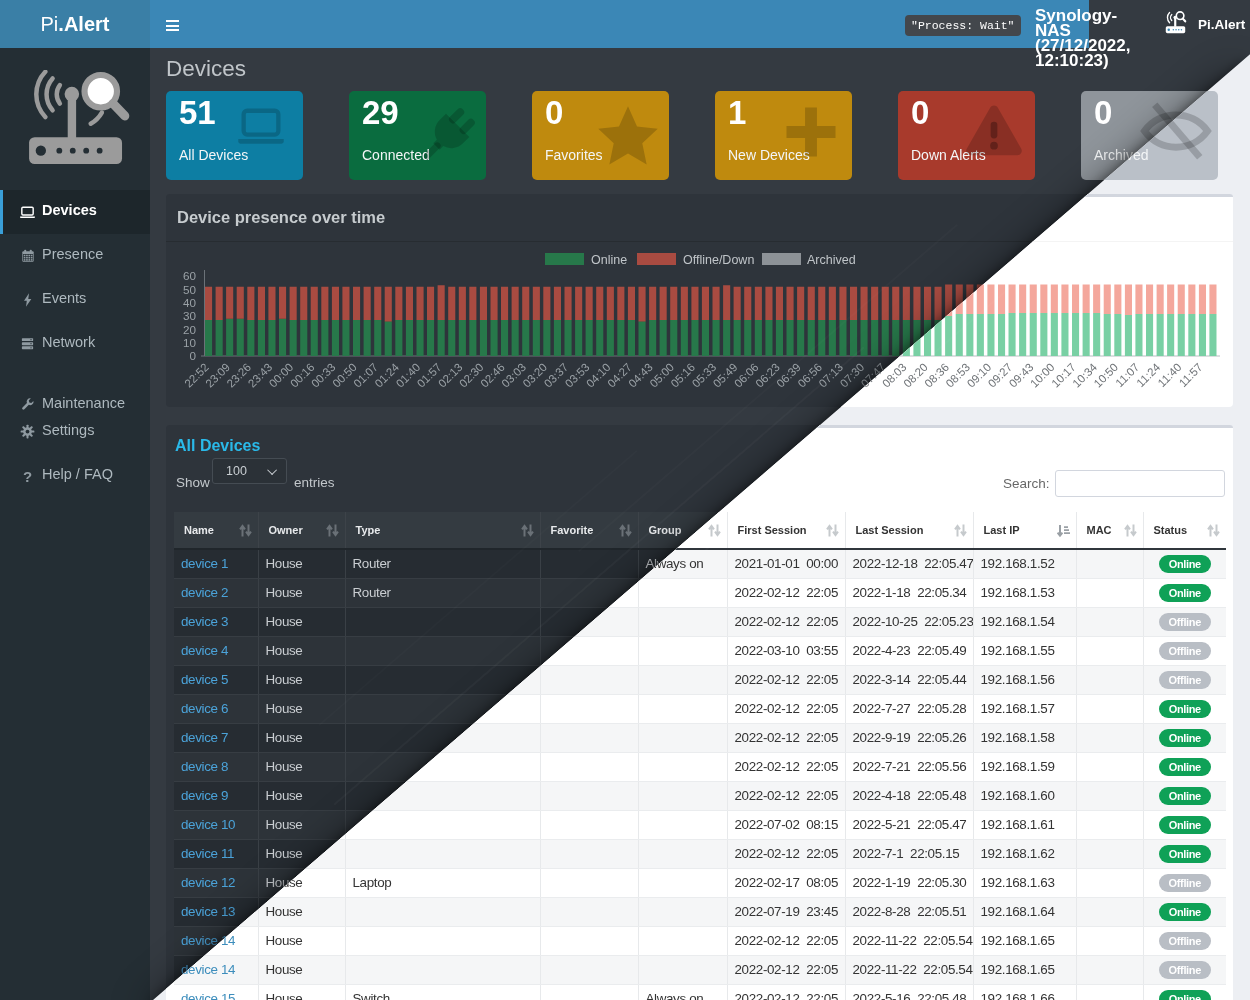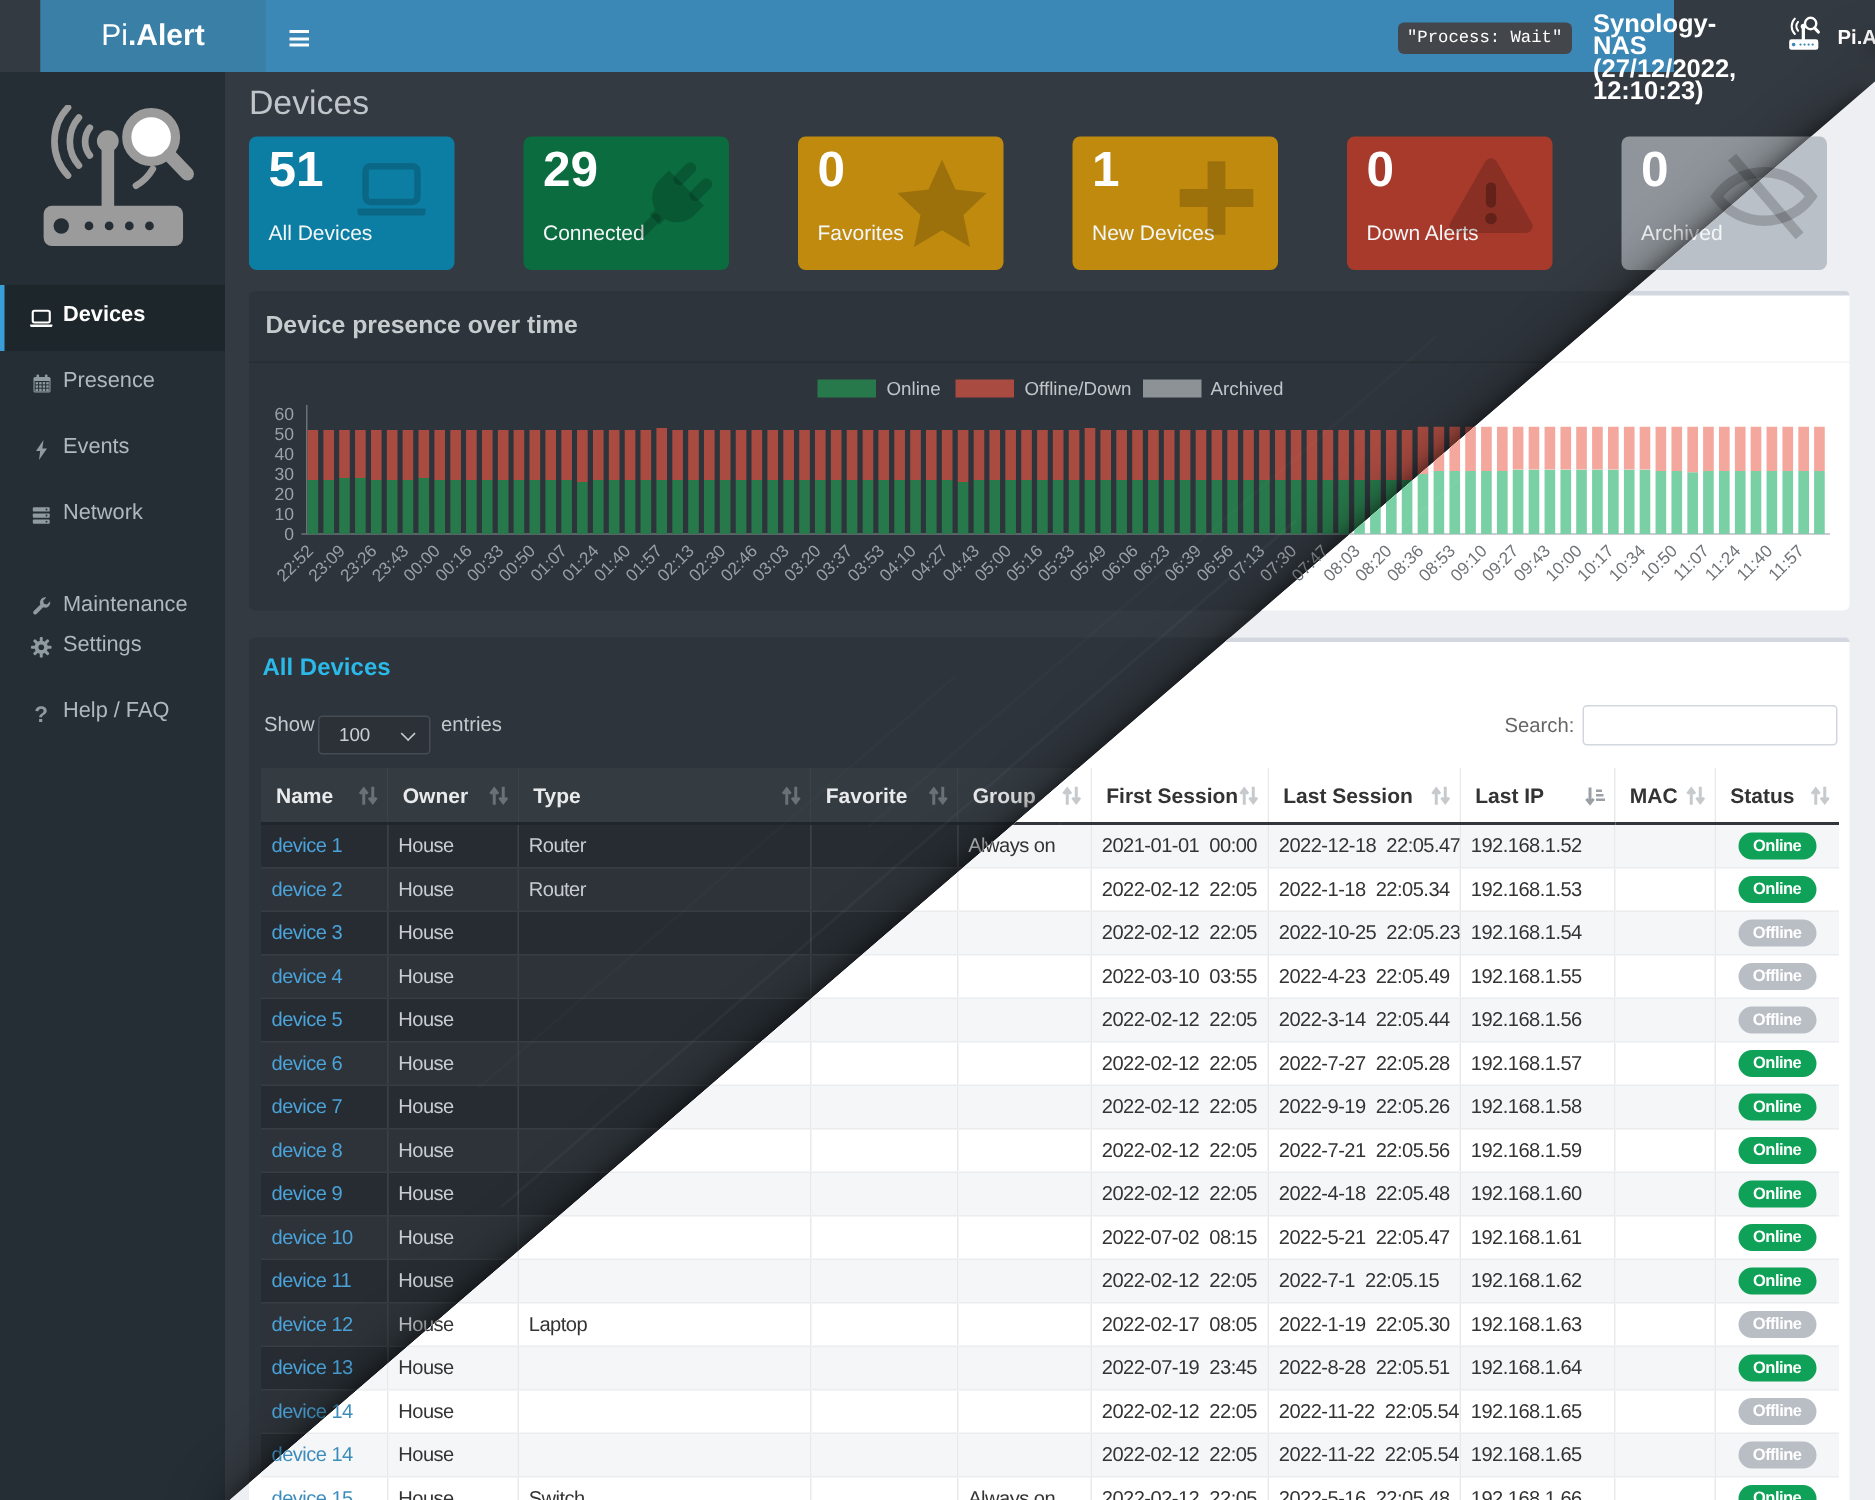--- a/index.html
+++ b/index.html
@@ -1,20 +1,20 @@
 <!DOCTYPE html>
 <html><head><meta charset="utf-8"><style>
 *{margin:0;padding:0;box-sizing:border-box}
 html,body{width:1250px;height:1000px;overflow:hidden;background:#fff}
 #stage{position:relative;width:1250px;height:1000px;overflow:hidden;font-family:"Liberation Sans",sans-serif;}
 .page{position:absolute;inset:0;width:1250px;height:1000px;}
 .lwrap{position:absolute;inset:0;filter:drop-shadow(-5px 5px 6px rgba(0,0,0,0.50)) drop-shadow(-11px 11px 18px rgba(0,0,0,0.45));}
 .lwrap .page{clip-path:polygon(1313px 0px,153px 1000px,1250px 1000px,1250px 0px);}
 
-.navbar{position:absolute;left:0;top:0;width:1089px;height:48px;background:#3b87b6;margin-left:27px;}
+.navbar{position:absolute;left:0;top:0;width:1089px;height:48px;background:#3b87b6;}
 .nblogo{position:absolute;left:0;top:0;width:150px;height:48px;background:#3a7fa6;color:#fff;font-size:20px;text-align:center;line-height:48px}
 .nblogo .pi{font-weight:400}
 .burger{position:absolute;left:166px;top:20px}
 .burger i{display:block;width:13px;height:2px;background:#fff;margin-bottom:2.5px}
 .proc{position:absolute;left:905px;top:15px;height:21px;padding:0 6px;background:#43474c;border-radius:4px;color:#fff;font-family:"Liberation Mono",monospace;font-size:11.5px;line-height:21px;white-space:nowrap}
 .syno{position:absolute;left:1035px;top:8px;color:#fff;font-weight:700;font-size:17px;line-height:15px}
 .nbicon{position:absolute;left:1162px;top:10px}
 .nbtitle{position:absolute;left:1198px;top:17px;color:#fff;font-weight:700;font-size:13.5px}
 
 .sidebar{position:absolute;left:0;top:48px;width:150px;height:952px;background:#242e34;}
@@ -40,27 +40,27 @@
 .ibox .num{position:absolute;left:13px;top:3px;font-size:33px;font-weight:700}
 .ibox .ilab{position:absolute;left:13px;top:56px;font-size:14px;color:#f4f6f7}
 .ibox .iico{position:absolute;top:10px}
 .panel{position:absolute;left:16px;width:1067px;border-radius:4px;}
 .chartp{top:146px;height:213px}
 .tablep{top:377px;height:640px}
 .ptitle{position:absolute;left:11px;top:14px;font-size:16.5px;font-weight:700}
 .pline{position:absolute;left:0;top:47px;width:100%;height:1px}
 .adtitle{position:absolute;left:9px;top:12px;font-size:16px;font-weight:700;color:#2ab9e9}
 .show{position:absolute;left:10px;top:50px;font-size:13.5px}
-.sel{position:absolute;left:46px;top:52px;width:75px;height:26px;border-radius:3px;font-size:12.5px;line-height:25px;text-indent:13px}
+.sel{position:absolute;left:46px;top:33px;width:75px;height:26px;border-radius:3px;font-size:12.5px;line-height:25px;text-indent:13px}
 .chev{position:absolute;right:9px;top:9px;width:7px;height:7px;border-left:1.7px solid currentColor;border-bottom:1.7px solid currentColor;transform:rotate(-45deg) translateY(-2px)}
 .entries{position:absolute;left:128px;top:50px;font-size:13.5px}
 .slab2{position:absolute;left:837px;top:51px;font-size:13.5px;opacity:0.75}
 .sinput{position:absolute;left:889px;top:45px;width:170px;height:27px;border-radius:3px}
 table.dt{position:absolute;left:8px;top:87px;width:1052px;border-collapse:collapse;table-layout:fixed;font-size:13.5px}
-.dt th{position:relative;height:37px;text-align:left;padding:0 0 0 10px;font-size:14px;font-weight:700}
+.dt th{position:relative;height:37px;text-align:left;padding:0 0 0 10px;font-size:11px;font-weight:700}
 .dt th .sorti{position:absolute;right:6px;top:11px}
 .dt td{height:29px;padding:0 0 0 7px;white-space:nowrap;overflow:hidden;font-size:13.4px;letter-spacing:-0.35px}
 .dt td.st{text-align:center;padding:0}
 .badge{display:inline-block;min-width:35px;padding:3px 10px 3px;border-radius:10px;font-size:11px;font-weight:700;color:#fff}
 .badge.on{background:#0fa157}
 .badge.off{background:#b9bec5}
 
 .dark{background:#343a41}
 .dark .h1{color:#c0c5c9}
 .dark .panel{background:#2e343b}

